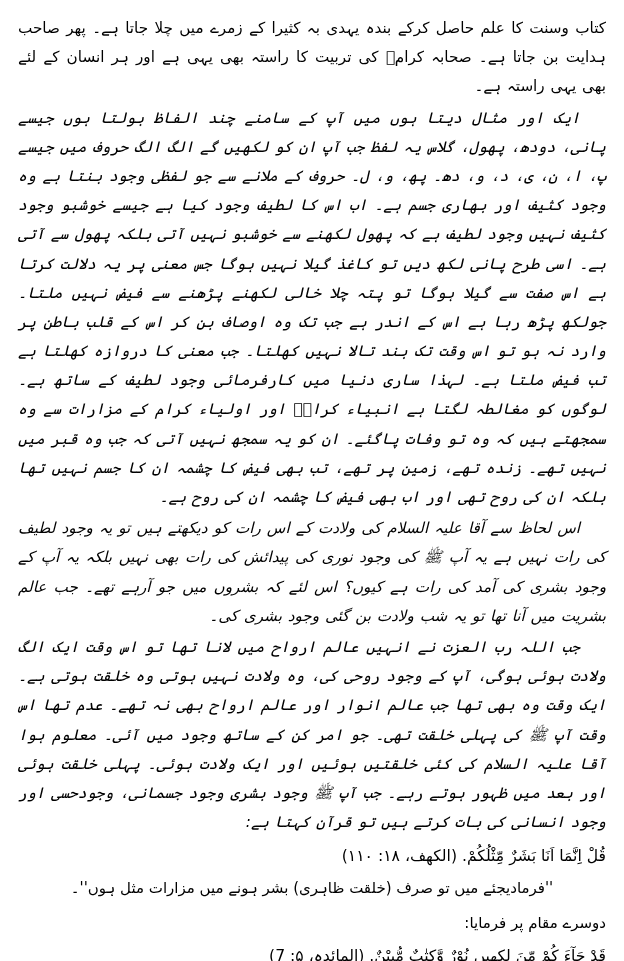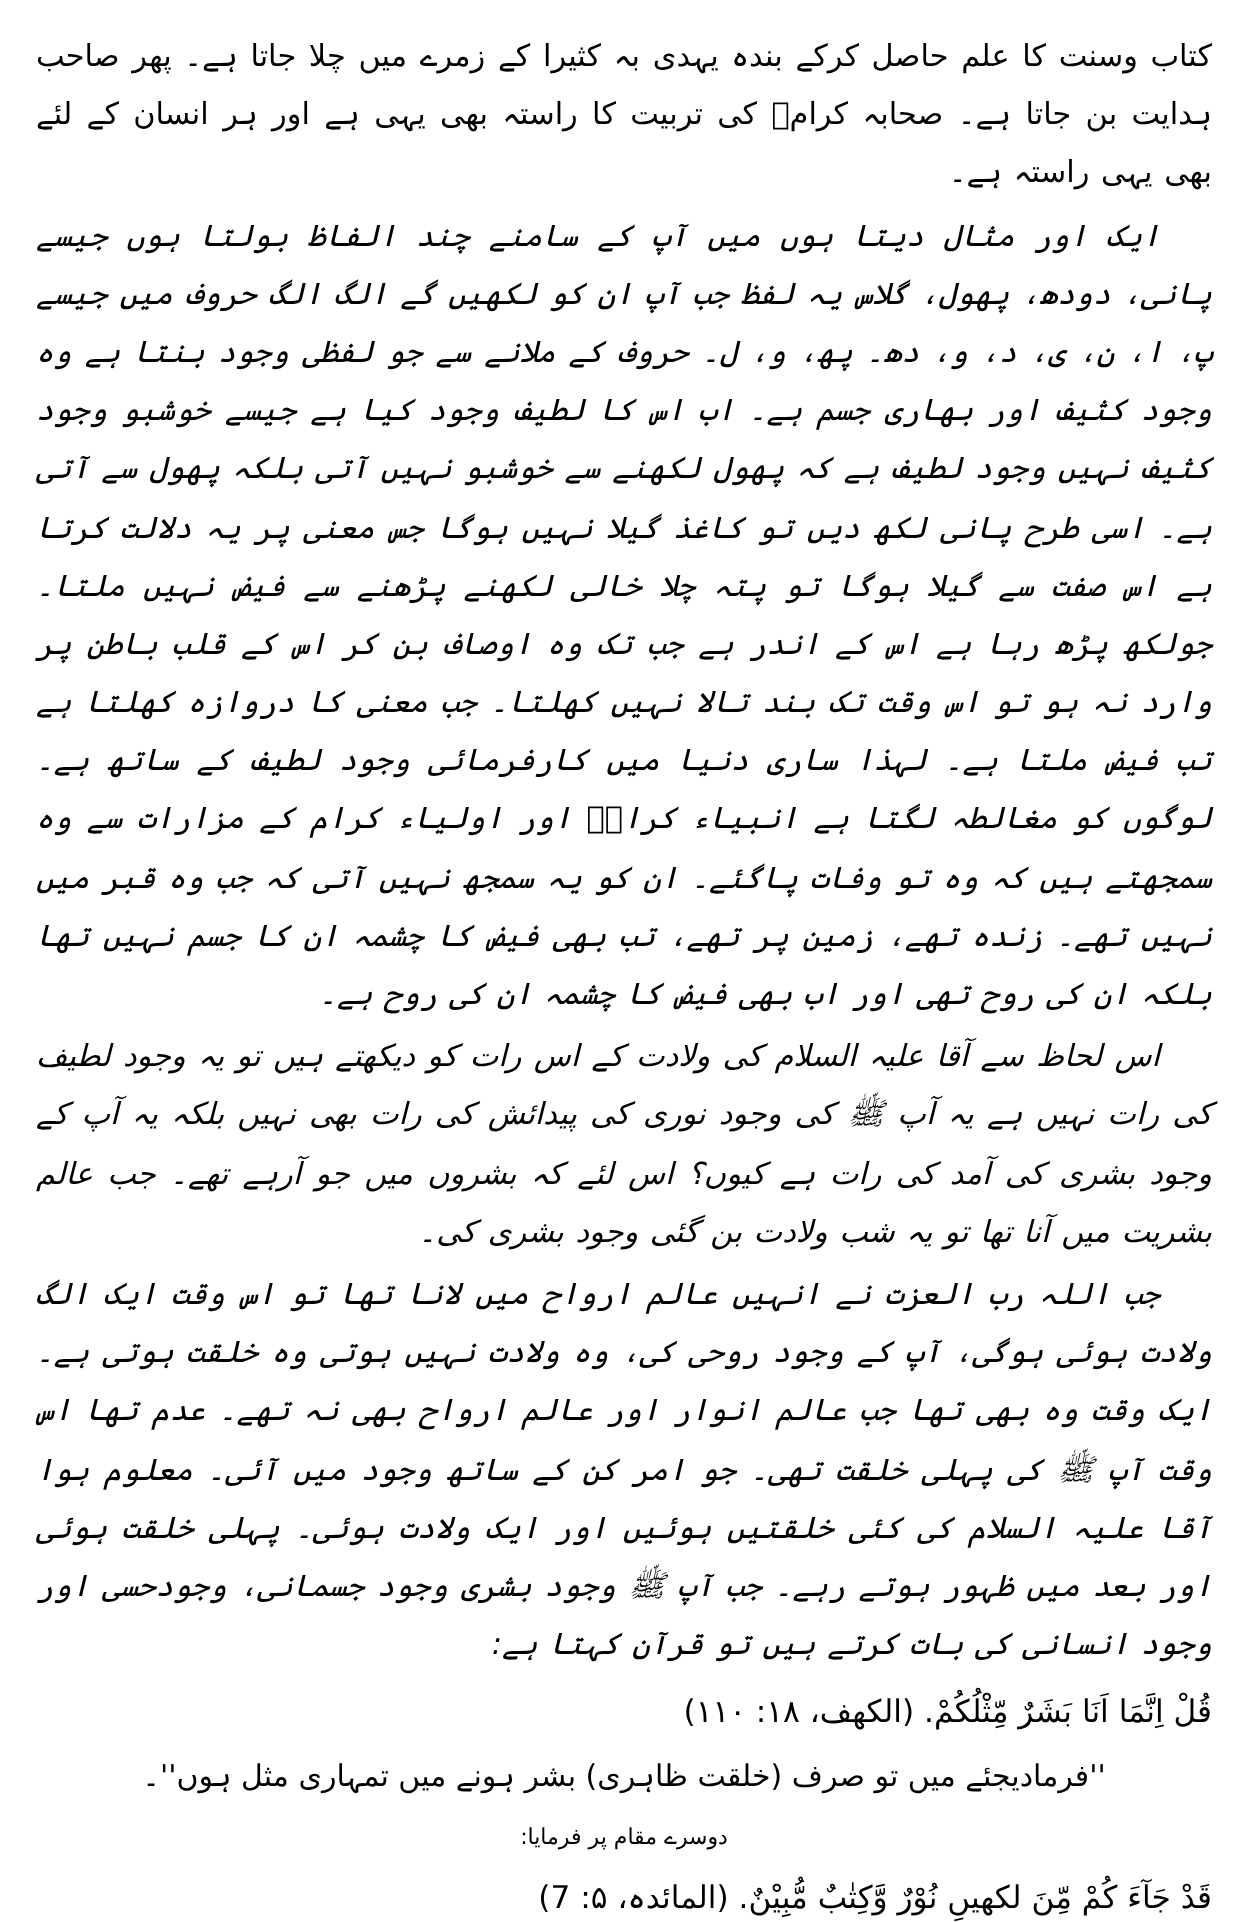--- a/index.html
+++ b/index.html
@@ -34,23 +34,23 @@
     text-indent: 26px;
     font-style: italic;
   }
   .trans-line {
     font-size: 15px;
     line-height: 1.9;
     text-align: center;
     margin: 2px 0 4px 0;
   }
   .sub-head {
-    font-size: 11px;
+    font-size: 15px;
     line-height: 1.9;
-    text-align: center;
+    text-align: right;
     margin: 6px 0 2px 0;
   }
   .ayah {
     font-size: 15.6px;
     line-height: 2;
     text-align: right;
     margin: 4px 0 2px 0;
   }
 </style>
 </head>
@@ -64,21 +64,21 @@
 
   <p class="para indent">اس لحاظ سے آقا علیہ السلام کی ولادت کے اس رات کو دیکھتے ہیں تو یہ وجود لطیف کی رات نہیں ہے یہ آپ ﷺ کی وجود نوری کی پیدائش کی رات بھی نہیں بلکہ یہ آپ کے وجود بشری کی آمد کی رات ہے کیوں؟ اس لئے کہ بشروں میں جو آرہے تھے۔ جب عالم بشریت میں آنا تھا تو یہ شب ولادت بن گئی وجود بشری کی۔</p>
 
   <p class="para indent">جب اللہ رب العزت نے انہیں عالم ارواح میں لانا تھا تو اس وقت ایک الگ ولادت ہوئی ہوگی، آپ کے وجود روحی کی، وہ ولادت نہیں ہوتی وہ خلقت ہوتی ہے۔ ایک وقت وہ بھی تھا جب عالم انوار اور عالم ارواح بھی نہ تھے۔ عدم تھا اس وقت آپ ﷺ کی پہلی خلقت تھی۔ جو امر کن کے ساتھ وجود میں آئی۔ معلوم ہوا آقا علیہ السلام کی کئی خلقتیں ہوئیں اور ایک ولادت ہوئی۔ پہلی خلقت ہوئی اور بعد میں ظہور ہوتے رہے۔ جب آپ ﷺ وجود بشری وجود جسمانی، وجودحسی اور وجود انسانی کی بات کرتے ہیں تو قرآن کہتا ہے:</p>
 
   <p class="ayah">
     <span>قُلْ اِنَّمَا اَنَا بَشَرٌ مِّثْلُکُمْ.</span>
     <span>(الکھف، ۱۸: ۱۱۰)</span>
   </p>
 
-  <p class="trans-line">''فرمادیجئے میں تو صرف (خلقت ظاہری) بشر ہونے میں تمہاری مثل ہوں''۔</p>
+  <p class="trans-line">''فرمادیجئے میں تو صرف (خلقت ظاہری) بشر ہونے میں مزارات مثل ہوں''۔</p>
 
   <p class="sub-head">دوسرے مقام پر فرمایا:</p>
 
   <p class="ayah">
     <span>قَدْ جَآءَ کُمْ مِّنَ لکھیںِ نُوْرٌ وَّکِتٰبٌ مُّبِیْنٌ.</span>
     <span>(المائدہ، ۵: 7)</span>
   </p>
 
 </div>
 

